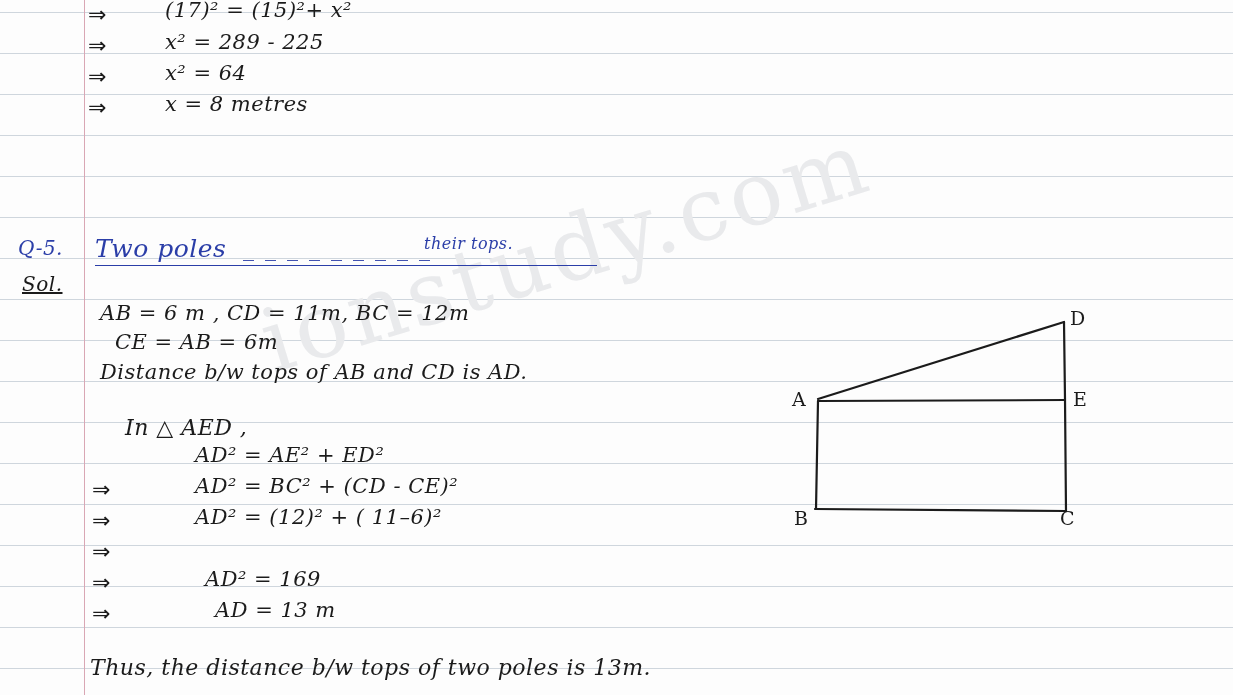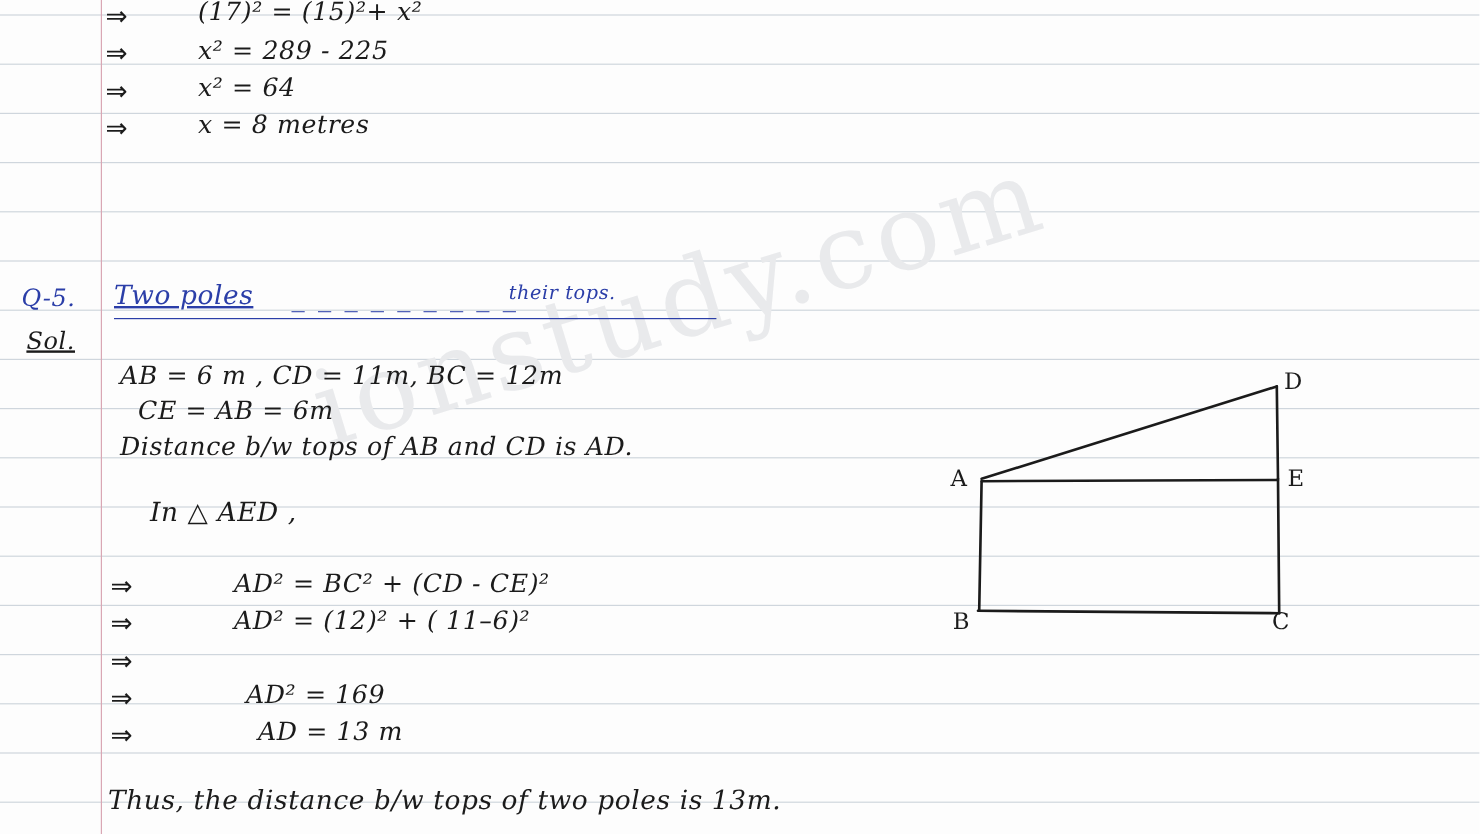--- a/index.html
+++ b/index.html
@@ -122,32 +122,33 @@
   <div class="hw" style="left:165px; top:30px; font-size:21px;">x²  =   289 - 225</div>
 
   <div class="arrow" style="left:88px; top:64px;">⇒</div>
   <div class="hw" style="left:165px; top:61px; font-size:21px;">x² =  64</div>
 
   <div class="arrow" style="left:88px; top:95px;">⇒</div>
   <div class="hw" style="left:165px; top:92px; font-size:21px;">x  =  8 metres</div>
 
 
   <div class="hw blue" style="left:18px; top:236px; font-size:20px;">Q-5.</div>
-  <div class="hw blue" style="left:95px; top:234px; font-size:22px;text-decoration:underline;">Two poles</div>
+  <div class="hw blue" style="left:95px; top:234px; font-size:25px;">Two poles</div>
   <div class="hw blue" style="left:243px; top:236px; font-size:22px; letter-spacing:2px;">_ _ _ _ _ _ _ _ _</div>
   <div class="hw blue" style="left:424px; top:234px; font-size:16px;">their tops.</div>
   <div class="underline-blue" style="left:95px; top:265px; width:502px;"></div>
 
   <div class="hw" style="left:22px; top:272px; font-size:20px;text-decoration:underline;">Sol.</div>
   <div class="hw" style="left:100px; top:301px; font-size:21px;">AB = 6 m    ,    CD = 11m,     BC =  12m</div>
   <div class="hw" style="left:115px; top:330px; font-size:21px;">CE = AB =  6m</div>
   <div class="hw" style="left:100px; top:360px; font-size:21px;">Distance  b/w  tops of  AB and CD  is  AD.</div>
 
   <div class="hw" style="left:90px; top:415px; font-size:22px;margin-left:35px;">In   △ AED ,</div>
 
+  <div class="hw" style="left:195px; top:443px; font-size:21px;">AD²  =  AE² + ED²</div>
 
   <div class="arrow" style="left:92px; top:477px;">⇒</div>
   <div class="hw" style="left:195px; top:474px; font-size:21px;">AD²  =  BC² + (CD - CE)²</div>
 
   <div class="arrow" style="left:92px; top:508px;">⇒</div>
   <div class="hw" style="left:195px; top:505px; font-size:21px;">AD²  = (12)² + ( 11–6)²</div>
 
   <div class="arrow" style="left:92px; top:539px;">⇒</div>
 
   <div class="arrow" style="left:92px; top:570px;">⇒</div>

